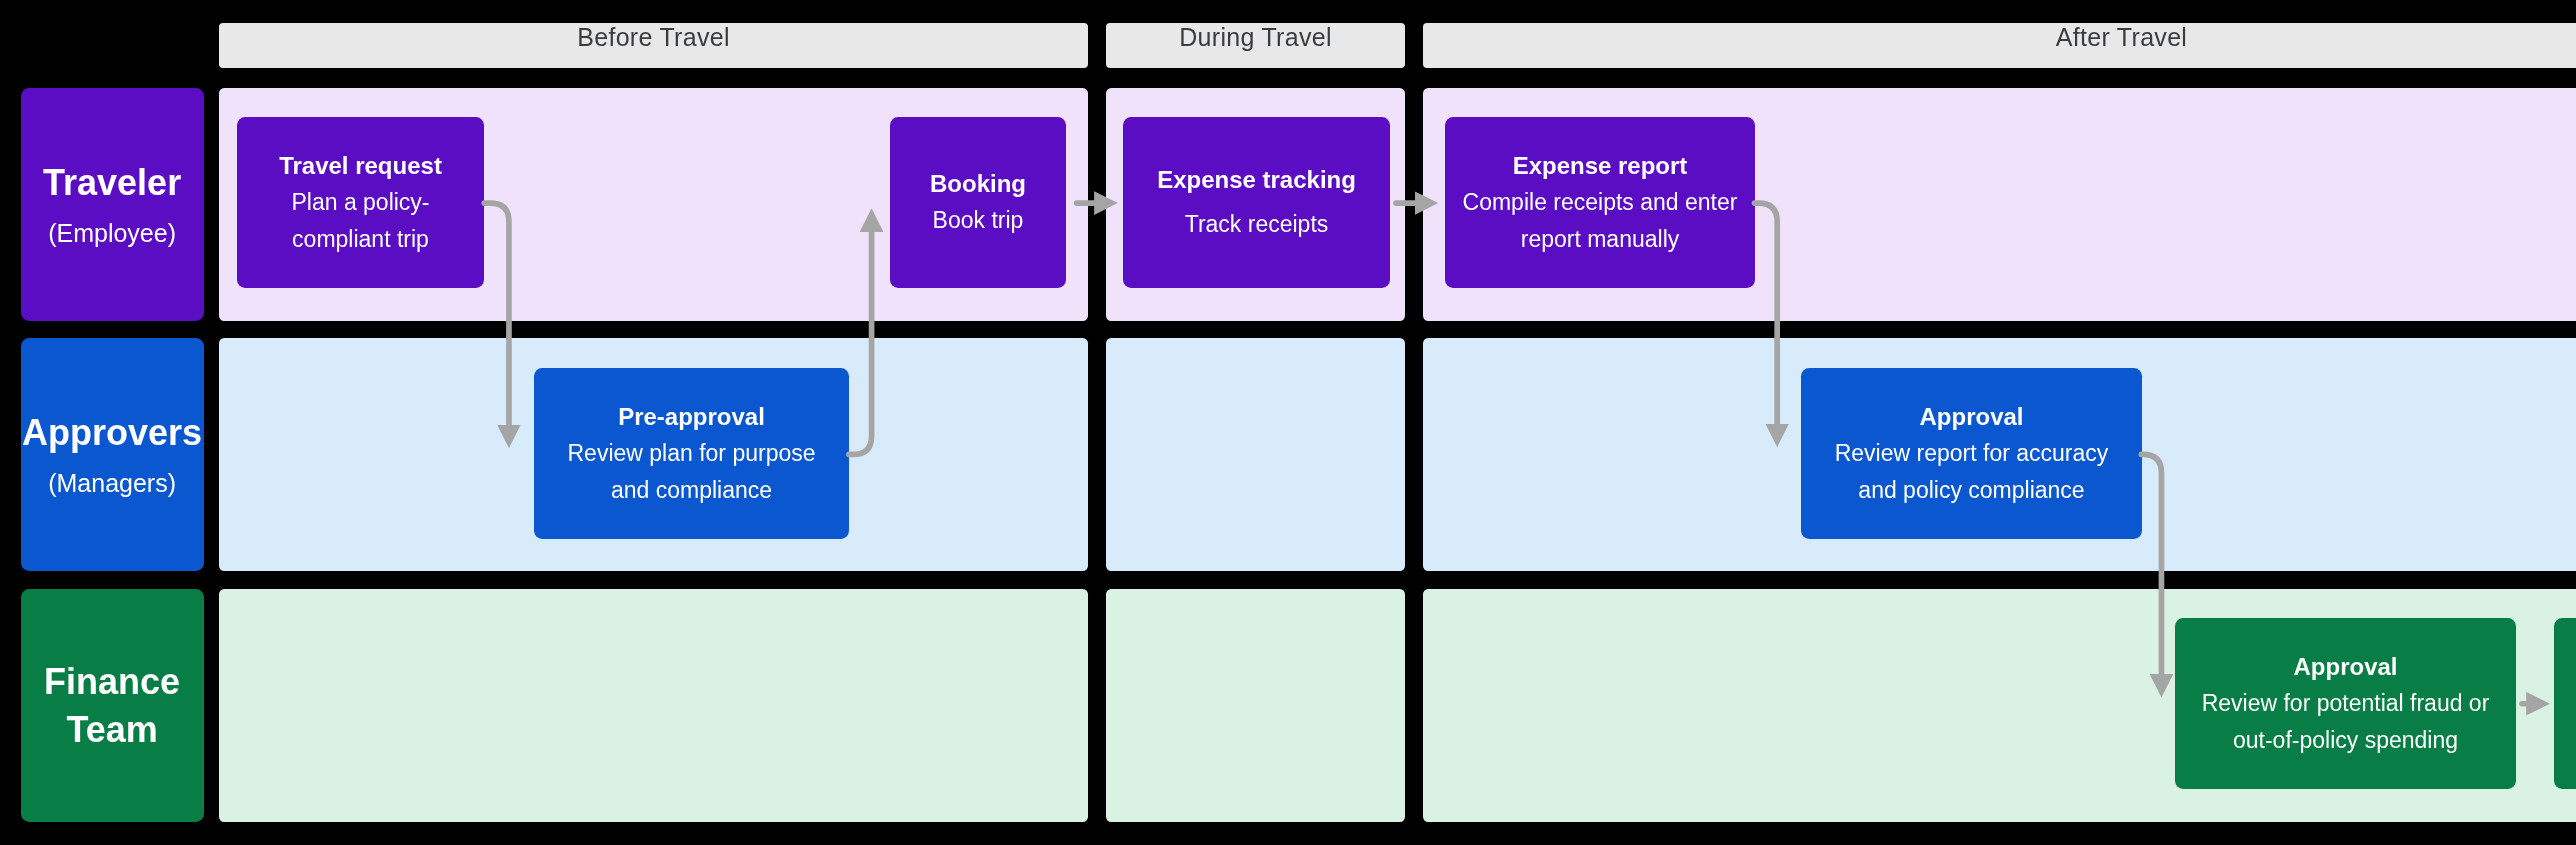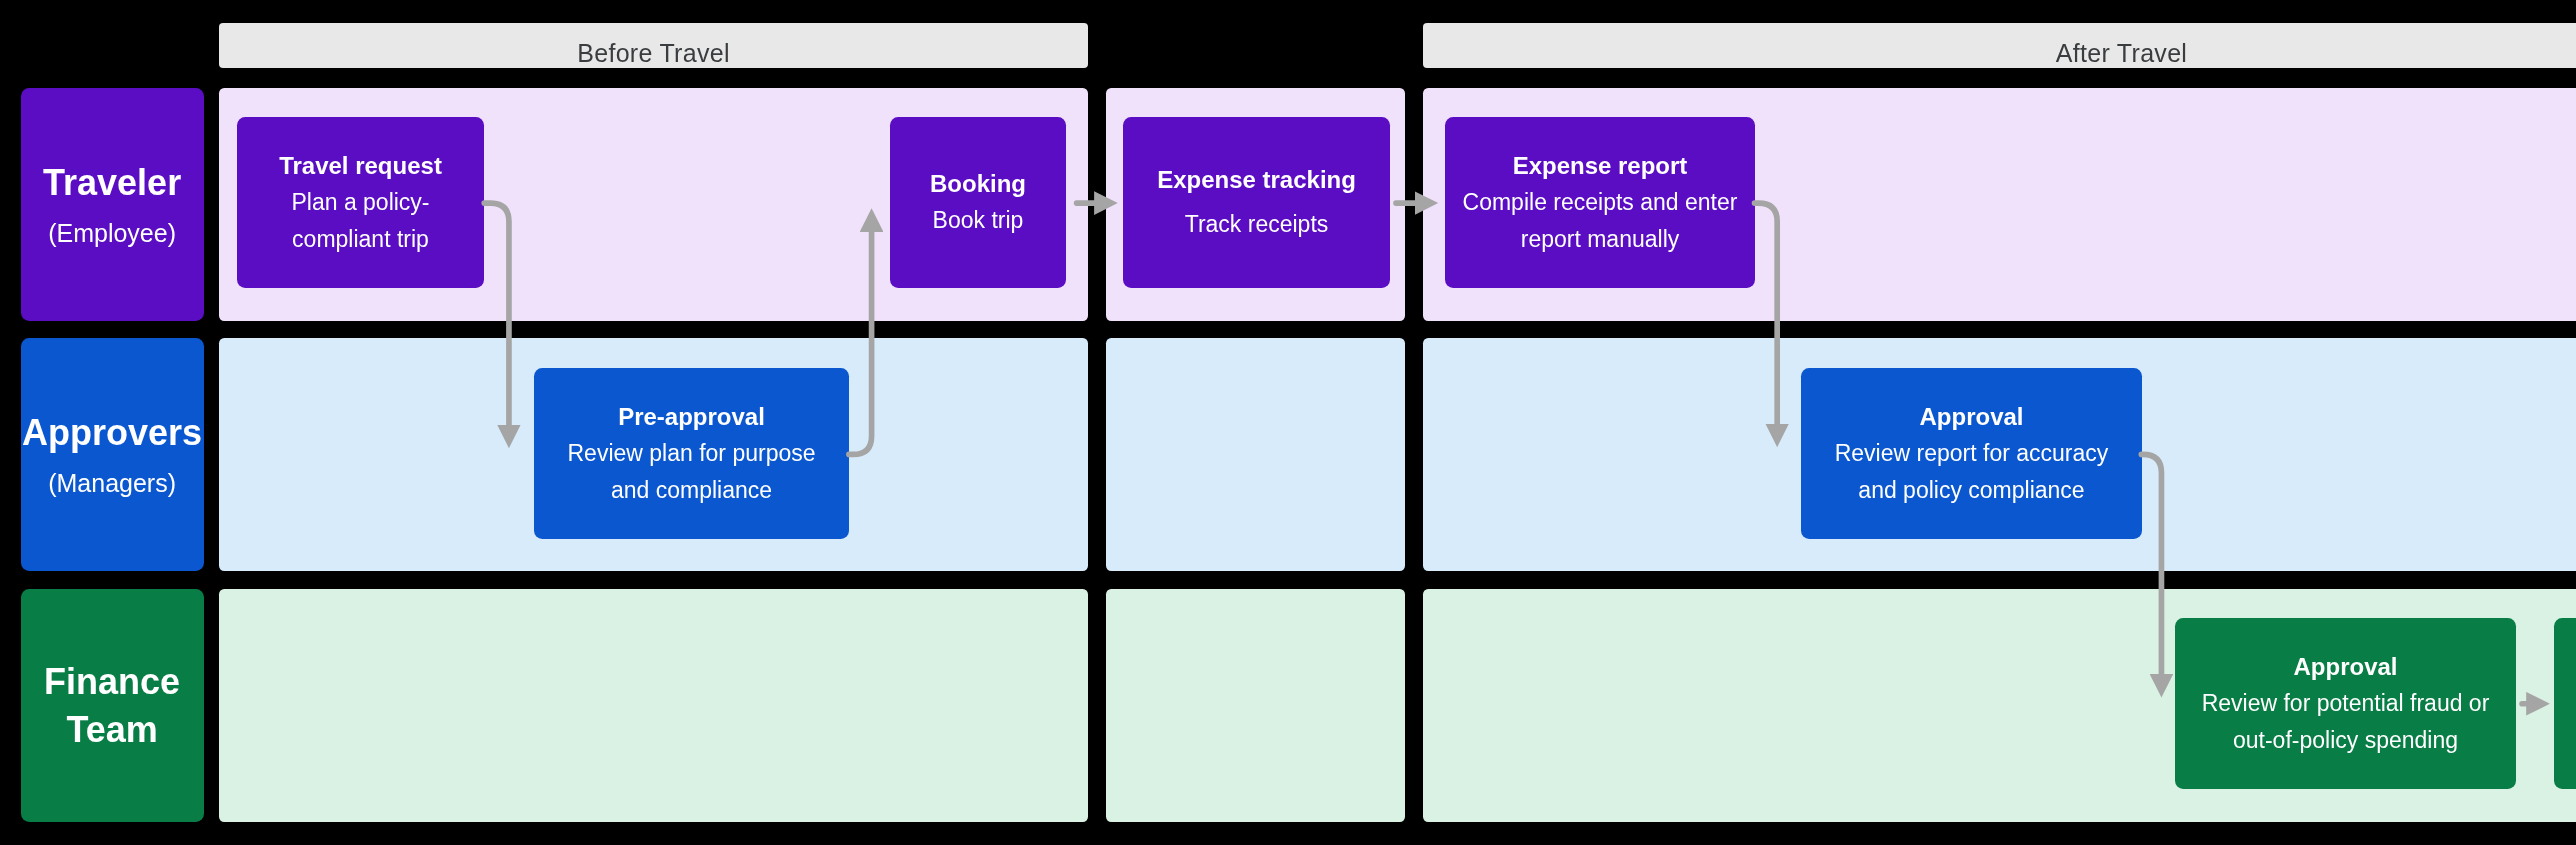--- a/index.html
+++ b/index.html
@@ -2,21 +2,21 @@
 <html style="font-size:8.2px"><head>
 <meta charset="utf-8">
 <style>
   html,body{margin:0;padding:0;background:#000;}
   body{font-family:"Liberation Sans","DejaVu Sans",sans-serif;}
   #stage{position:relative;width:2844px;height:846px;background:#000;overflow:hidden;}
 
   
   .phase-header{
     position:absolute;top:23px;height:45px;background:#e8e8e8;border-radius:4.1px;
-    display:flex;align-items:flex-end;justify-content:center;
+    display:flex;align-items:flex-start;justify-content:center;
     color:#3a3d40;font-size:25px;font-weight:500;letter-spacing:0.3px;
   }
 
   
   .lane-label{
     position:absolute;left:20.6px;width:183px;height:233px;border-radius:8.2px;
     display:flex;flex-direction:column;align-items:center;justify-content:center;
     color:#fff;text-align:center;
   }
   .lane-title{font-size:36px;font-weight:bold;line-height:1.32;white-space:pre-line;}
@@ -53,20 +53,23 @@
 
   #arrows{position:absolute;left:0;top:0;pointer-events:none;}
 </style>
 </head>
 <body>
 
 <div id="stage">
 
   <div class="phase-header col-before">
     <span>Before Travel</span>
+  </div>
+  <div class="phase-header col-during">
+    <span>During Travel</span>
   </div>
   <div class="phase-header col-after">
     <span>After Travel</span>
   </div>
 
   <div class="lane-label bg-purple row-traveler">
     <div class="lane-title">Traveler</div>
     <div class="lane-subtitle">(Employee)</div>
   </div>
   <div class="lane-label bg-blue row-approvers">

